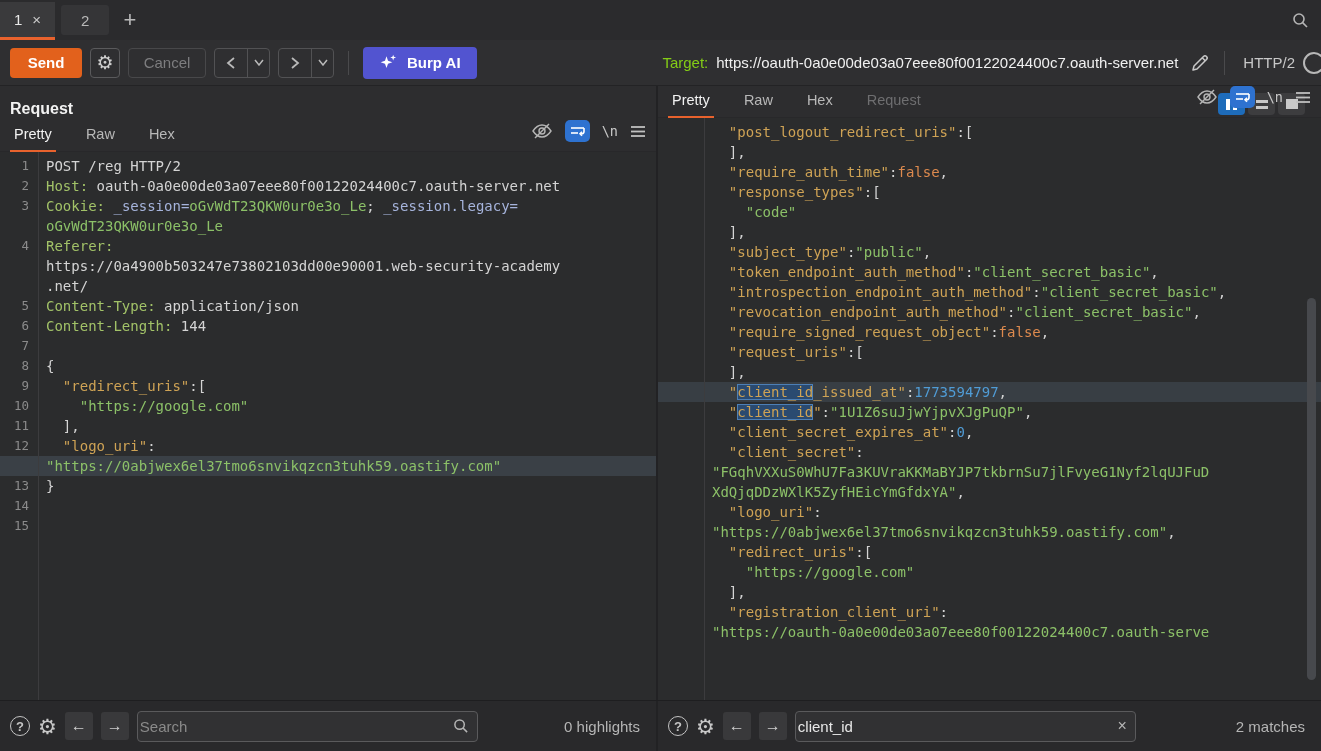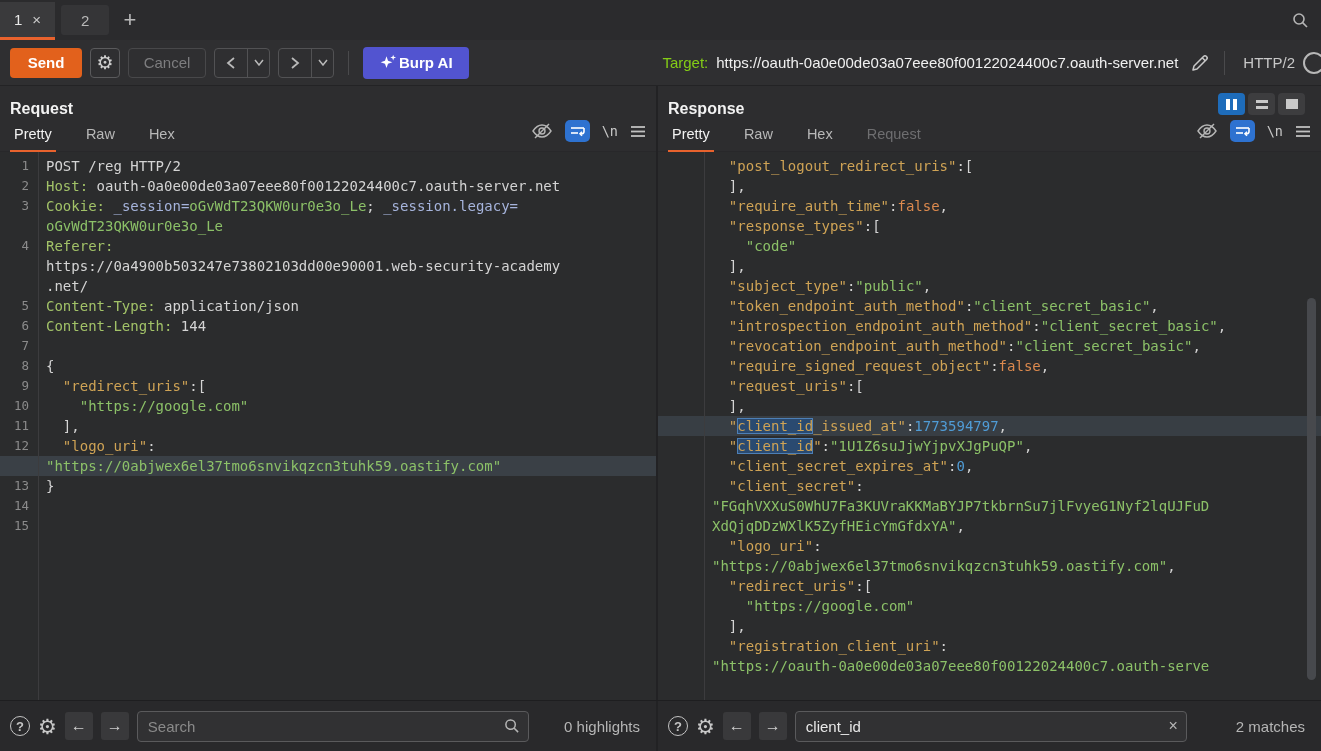--- a/index.html
+++ b/index.html
@@ -27,21 +27,21 @@
   .btn { height:30px; border-radius:4px; display:flex; align-items:center; justify-content:center;
          font-size:15px; cursor:default; }
   .btn-send { width:72px; background:#e2611c; color:#fff; font-weight:bold; }
   .btn-gear { width:30px; background:transparent; border:1px solid #5a5a5c; color:#d0d0d0; }
   .btn-cancel { width:78px; background:transparent; border:1px solid #48484a; color:#7d7d7f; }
   .navgroup { display:flex; height:30px; border:1px solid #525254; border-radius:4px; overflow:hidden; }
   .navgroup .half { display:flex; align-items:center; justify-content:center; color:#b9b9b9; }
   .navgroup .main { width:32px; }
   .navgroup .drop { width:22px; border-left:1px solid #525254; }
   .vsep { width:1px; height:24px; background:#4a4a4c; margin:0 6px; }
-  .btn-ai { background:#5254d0; color:#fff; font-weight:bold; padding:0 16px; height:32px; font-size:15px; }
+  .btn-ai { background:#5254d0; color:#fff; font-weight:bold; padding:0 16px; height:32px; gap:8px; font-size:15px; }
   .target { margin-left:auto; display:flex; align-items:center; gap:8px; font-size:15px; white-space:nowrap; }
   .target .lbl { color:#84cc16; }
   .target .url { color:#f0f0f0; }
   .proto { color:#c8c8c8; font-size:15px; margin-left:4px; }
   .partcircle { width:22px; height:22px; border:2px solid #b8b8b8; border-radius:50%;
                 margin-right:-14px; flex:0 0 22px; }
 
   
   .main { flex:1 1 auto; display:flex; min-height:0; position:relative; }
   .panel { display:flex; flex-direction:column; min-width:0; position:relative; background:#2d2d2f; }
@@ -94,22 +94,22 @@
   .bsec { display:flex; align-items:center; padding:0 10px; gap:8px; }
   .bsec.left { width:656px; flex:0 0 656px; }
   .bsec.right { flex:1 1 auto; border-left:2px solid #222224; }
   .helpicon { width:20px; height:20px; border:1.5px solid #c4c4c4; border-radius:50%;
               color:#c4c4c4; font-size:13px; font-weight:bold; display:flex; align-items:center; justify-content:center; }
   .gearglyph { color:#c8c8c8; font-size:21px; line-height:1; }
   .toolgear { font-size:19px; color:#d0d0d0; }
   .arrbtn { width:28px; height:28px; background:#39393b; border-radius:3px; color:#cfcfcf;
             font-size:16px; display:flex; align-items:center; justify-content:center; }
   .searchbox { position:relative; display:flex; align-items:center; }
-  .searchbox input { width:392px; height:31px; background:#313133; border:1px solid #5a5a5c; border-radius:4px;
-                     color:#e8e8e8; font-size:15px; padding:0 30px 0 10px; outline:none;
+  .searchbox input { width:341px; height:31px; background:#313133; border:1px solid #5a5a5c; border-radius:4px;
+                     color:#e8e8e8; font-size:15px; padding:0 30px 0 2px; outline:none;
                      font-family:"Liberation Sans", sans-serif; }
   .searchbox input::placeholder { color:#8a8a8a; }
   .searchbox .inicon { position:absolute; right:9px; display:flex; align-items:center; color:#b5b5b5; }
   .bstatus { color:#b5b5b5; font-size:15px; margin-left:auto; padding-right:6px; white-space:nowrap; }
   .clearx { position:absolute; right:9px; color:#b5b5b5; font-size:16px; }
   .icon { display:inline-flex; }
   svg { display:block; }
 </style>
 </head>
 <body>
@@ -268,21 +268,20 @@
         <div class="lay">
           <span class="hbars">
               <span class="hbar"></span>
               <span class="hbar"></span>
             </span>
         </div>
         <div class="lay">
           <span class="sq"></span>
         </div>
       </div>
-      <div class="ptitle">Response</div>
       <div class="tabrow">
         <div class="etab active">Pretty</div>
         <div class="etab">Raw</div>
         <div class="etab">Hex</div>
         <div class="etab disabled">Request</div>
         <div class="tabicons">
           <span class="icon">
             <svg width="22" height="18" viewBox="0 0 22 18">
                 <path d="M2 9 C5 4.5 9 3 11 3 C13 3 17 4.5 20 9 C17 13.5 13 15 11 15 C9 15 5 13.5 2 9 Z" fill="none" stroke="#b5b5b5" stroke-width="1.4"></path>
                 <circle cx="11" cy="9" r="3" fill="none" stroke="#b5b5b5" stroke-width="1.4"></circle>

